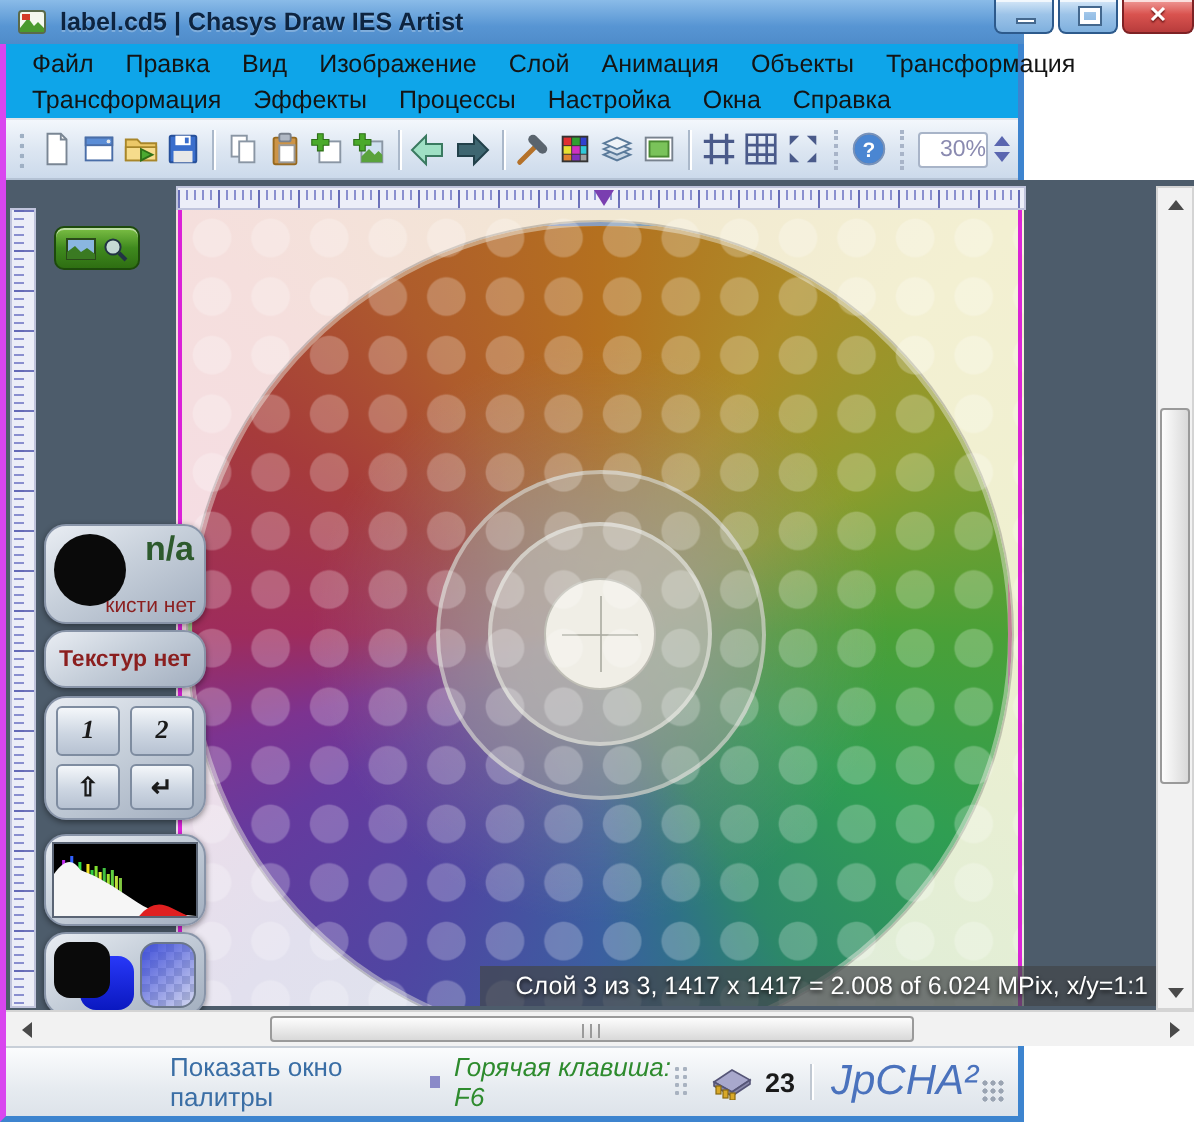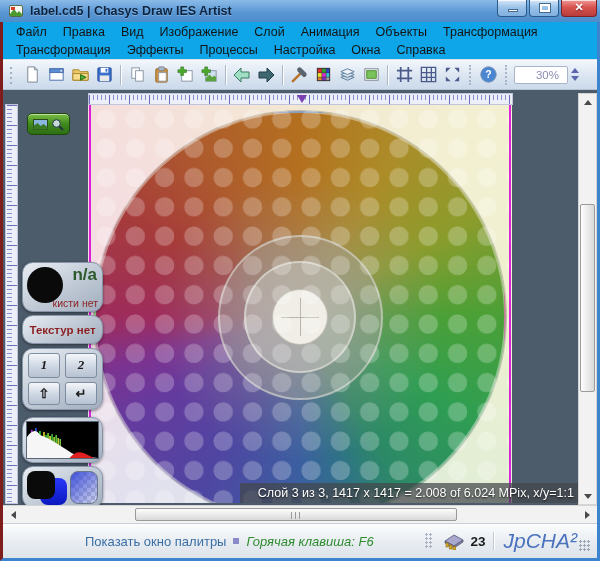--- a/index.html
+++ b/index.html
@@ -1,18 +1,18 @@
 <!DOCTYPE html>
 <html><head>
 <meta charset="utf-8">
 <style>
   * { margin:0; padding:0; box-sizing:border-box; }
   body { width:600px; height:561px; font-family:"Liberation Sans", sans-serif; overflow:hidden; }
-  .window { position:relative; width:600px; height:561px; background:#f6f8fb;
-            border-left:3px solid #7f1d1d; border-right:3px solid #3d84cf; border-bottom:3px solid #3d84cf; }
+  .window { position:relative; width:512px; height:561px; background:#f6f8fb;
+            border-left:3px solid #d946ef; border-right:3px solid #3d84cf; border-bottom:3px solid #3d84cf; }
 
   
   .titlebar { position:absolute; top:0; left:-3px; right:-3px; height:22px;
               background:linear-gradient(#8abbe8, #5795d3 60%, #4f8cca); display:flex; align-items:center; }
   .title-icon { width:14px; height:14px; margin:0 7px 0 9px; flex:0 0 auto; }
   .title-text { font-size:12.5px; font-weight:bold; color:#0d2440; text-shadow:0 1px 0 rgba(255,255,255,0.25); }
   .winbtn { position:absolute; top:0; height:17px; border:1px solid #2d5a8c; border-top:none;
             border-radius:0 0 4px 4px; background:linear-gradient(#d6e8f8,#9cc3e8 45%,#7fb0de); box-shadow:inset 0 1px 0 rgba(255,255,255,.7); }
   .winbtn.min { left:494px; width:30px; }
   .winbtn.max { left:526px; width:30px; }
@@ -29,21 +29,21 @@
   
   .toolbar { position:absolute; top:60px; left:0; right:0; height:30px;
              background:linear-gradient(#f3f7fc,#dbe5f1 55%,#ccdaeb); border-bottom:1px solid #b4c2d4;
              display:flex; align-items:center; padding:0 4px; }
   .grip { width:5px; height:18px; margin:0 6px 0 2px;
           background-image:radial-gradient(circle at 2px 2px, #9fb0c4 1.1px, transparent 1.3px); background-size:5px 5px; }
   .tbtn { width:22px; height:22px; display:flex; align-items:center; justify-content:center; border-radius:3px; margin:0 1px; }
   .tsep { width:1px; height:20px; background:#aab8ca; margin:0 4px; box-shadow:1px 0 0 #fff; }
   .tsep-dot { width:0; height:20px; border-left:2px dotted #a8b4c8; margin:0 5px; }
   .zoombox { margin-left:2px; width:54px; height:18px; background:#fff; border:1px solid #a8b4c8; border-radius:2px;
-             font-size:11.5px; color:#8a8ab0; display:flex; align-items:center; justify-content:flex-end; padding-right:8px; }
+             font-size:11.5px; color:#8a8ab0; display:flex; align-items:center; justify-content:flex-end; padding-right:0; }
   .spinner { display:flex; flex-direction:column; justify-content:center; gap:3px; margin-left:3px; }
   .spin-up { width:0; height:0; border-left:4px solid transparent; border-right:4px solid transparent; border-bottom:5px solid #5a66b0; }
   .spin-dn { width:0; height:0; border-left:4px solid transparent; border-right:4px solid transparent; border-top:5px solid #5a66b0; }
 
   
   .workspace { position:absolute; top:90px; left:0; width:594px; height:433px; background:#4d5c6b; overflow:hidden; }
 
   .vruler { position:absolute; left:2px; top:14px; width:13px; height:400px; background:#eceef8; border:1px solid #c0c4dc; }
   .vruler .t1 { position:absolute; top:0; bottom:0; left:1px; width:5px;
                 background:repeating-linear-gradient(to bottom, rgba(120,126,200,.85) 0 1px, transparent 1px 4px); }

